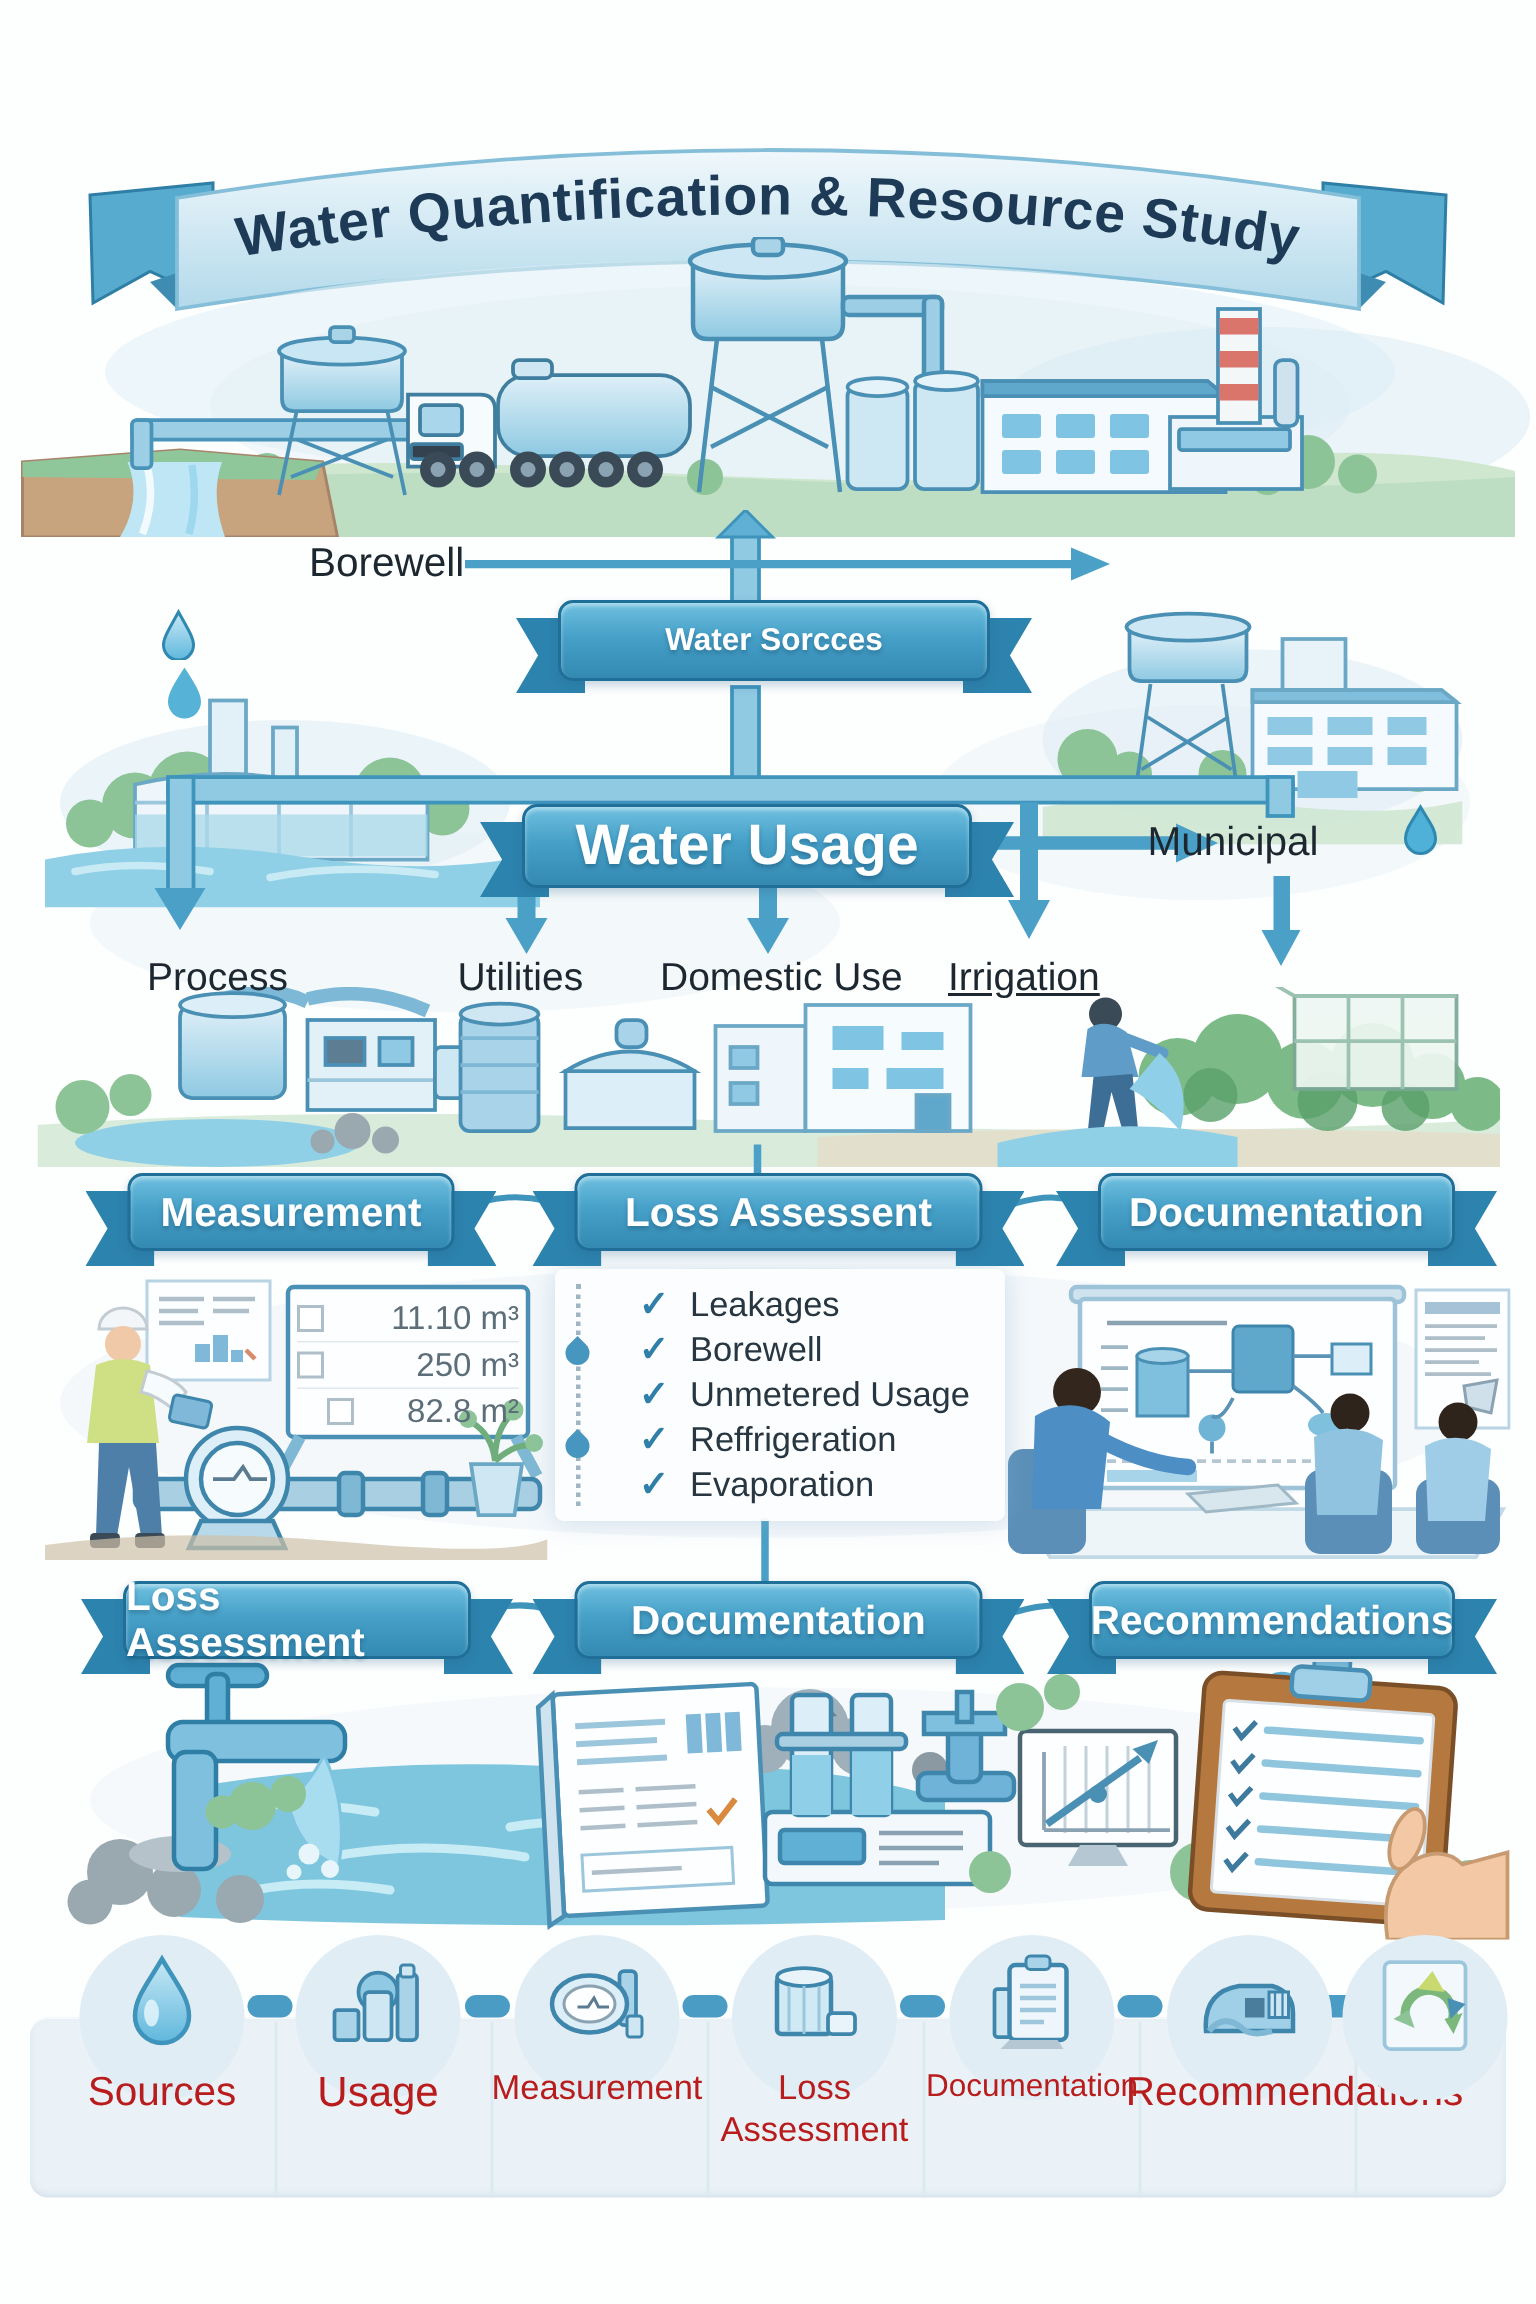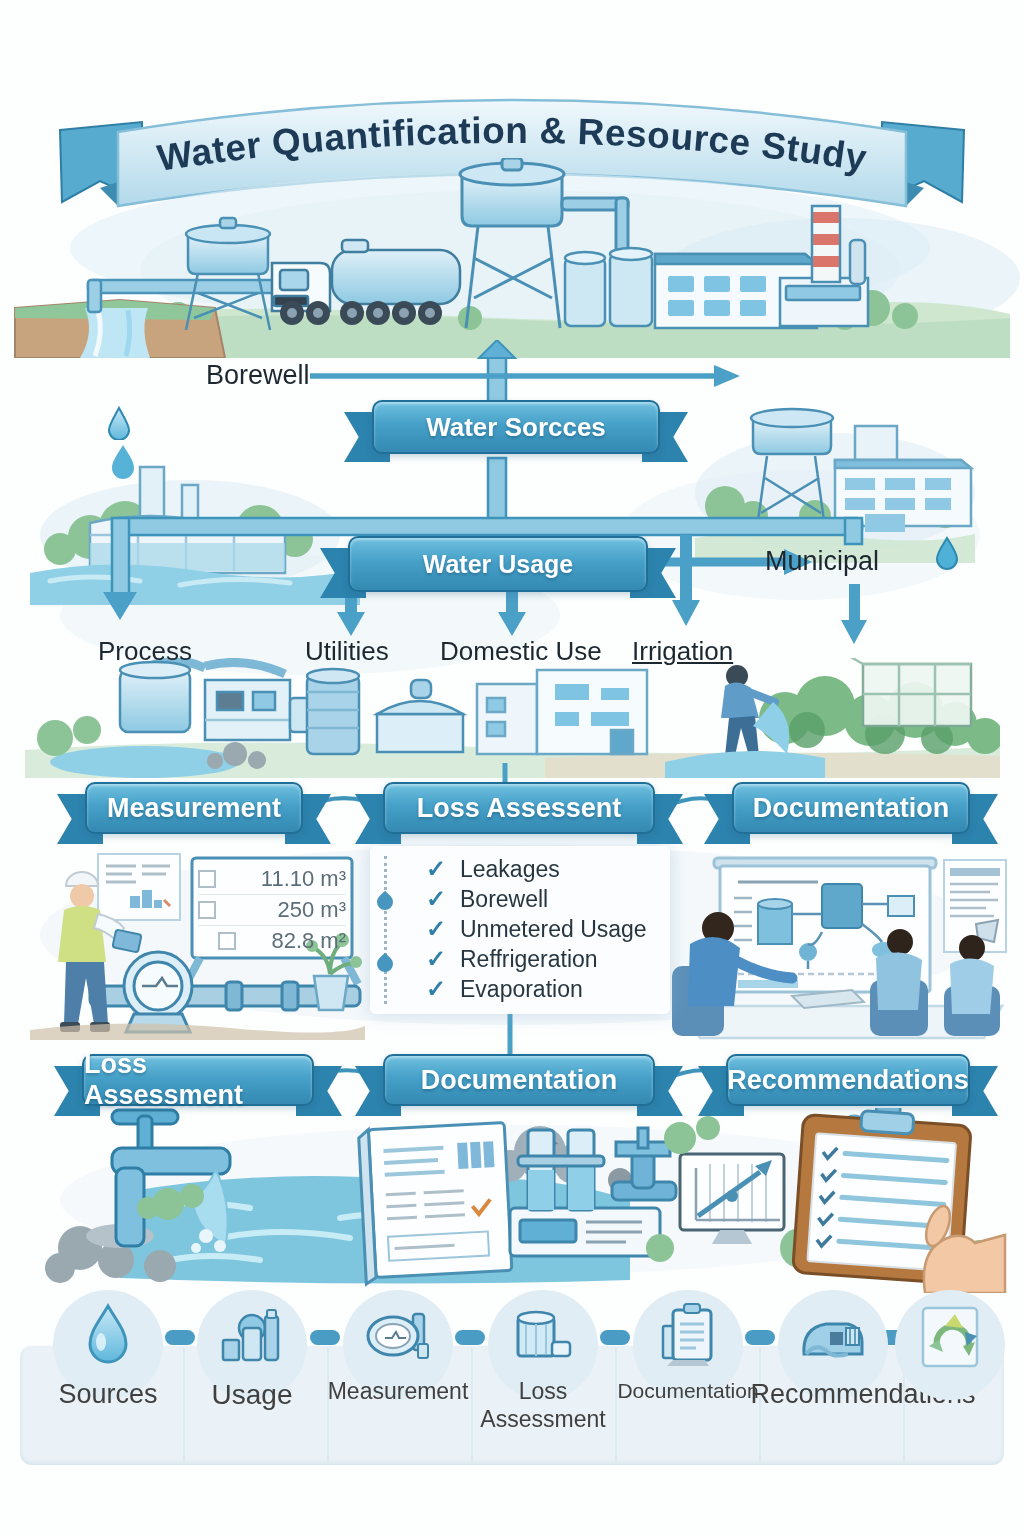--- a/index.html
+++ b/index.html
@@ -32,21 +32,21 @@
   .chk-mark{color:#2f7fa8;font-size:24px;font-weight:bold;width:34px;flex:0 0 auto;}
   .chk-text{font-size:23px;color:#273640;}
   
   .bottomnav{position:absolute;left:20px;top:1290px;width:984px;height:240px;z-index:5;}
   .nav-band{position:absolute;left:0;top:55px;width:984px;height:120px;background:#eaf2f7;border-radius:12px;
     box-shadow:inset 0 1px 0 #f8fbfd, inset 0 -2px 4px rgba(150,180,200,.25);}
   .nav-seam{position:absolute;top:58px;width:2px;height:114px;background:#dce9f0;}
   .nav-item{position:absolute;top:0;width:150px;height:180px;}
   .halo{position:absolute;left:50%;top:0;transform:translateX(-50%);width:110px;height:110px;border-radius:50%;background:#e1edf4;}
   .nav-icon{position:absolute;left:50%;top:12px;transform:translateX(-50%);}
-  .nav-label{position:absolute;left:50%;top:88px;transform:translateX(-50%);text-align:center;color:#404040;line-height:1.2;}
+  .nav-label{position:absolute;left:50%;top:88px;transform:translateX(-50%);text-align:center;color:#b91c1c;line-height:1.2;}
   .dash{position:absolute;top:40px;width:30px;height:15px;border-radius:8px;background:#4a9cc4;}
 </style>
 </head>
 <body>
 
 <div id="canvas">
 
   <div class="wash" style="left:140px;top:190px;width:760px;height:160px;opacity:.45;"></div>
   <div class="wash" style="left:60px;top:555px;width:500px;height:120px;opacity:.4;"></div>
   <div class="wash" style="left:620px;top:470px;width:360px;height:130px;opacity:.4;"></div>
@@ -268,26 +268,26 @@
     <g>
       <rect x="849" y="244" width="11" height="38" fill="#4aa0c6"></rect>
       <polygon points="841,280 854,304 867,280" fill="#4aa0c6"></polygon>
     </g>
     <path d="M947,198 c-6,10 -10,15 -10,21 a10,10 0 0 0 20,0 c0,-6 -4,-11 -10,-21 Z" fill="#4fb0d8" stroke="#2e88b0" stroke-width="2"></path>
   </svg>
 
   <div class="ribbon" style="left:372px;top:400px;width:288px;height:54px;">
     <span class="tail l"></span>
     <span class="tail r"></span>
-    <span class="band" style="font-size:26px;">Water Sorcces</span>
+    <span class="band" style="font-size:21px;">Water Sorcces</span>
   </div>
   <div class="ribbon" style="left:348px;top:536px;width:300px;height:56px;">
     <span class="tail l"></span>
     <span class="tail r"></span>
-    <span class="band" style="font-size:25px;">Water Usage</span>
+    <span class="band" style="font-size:38px;">Water Usage</span>
   </div>
 
   <div class="flabel" style="left:206px;top:360px;font-size:27px;">Borewell</div>
   <div class="flabel" style="left:765px;top:546px;font-size:27px;z-index:6;">Municipal</div>
   <div class="flabel" style="left:98px;top:636px;">Process</div>
   <div class="flabel" style="left:305px;top:636px;">Utilities</div>
   <div class="flabel" style="left:440px;top:636px;">Domestic Use</div>
   <div class="flabel" style="left:632px;top:636px;text-decoration:underline;">Irrigation</div>
 
   <svg class="scene" style="left:25px;top:658px;" width="975" height="120" viewBox="0 0 975 120">

